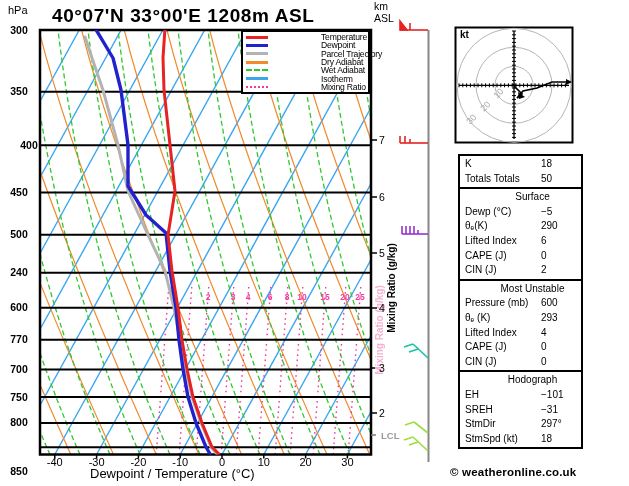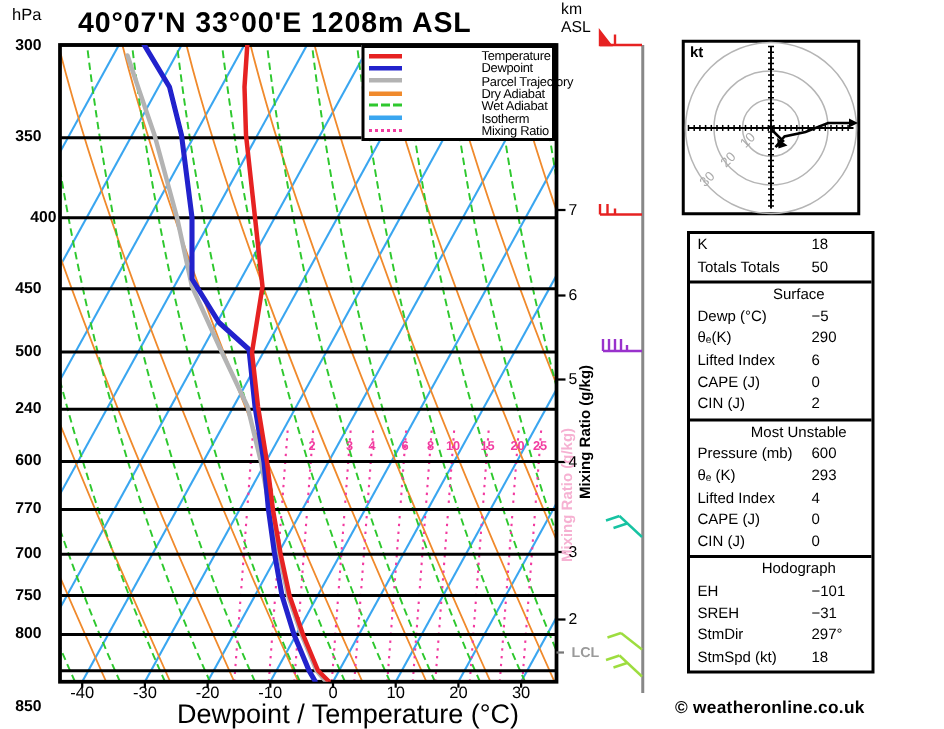--- a/index.html
+++ b/index.html
@@ -5,21 +5,21 @@
   html,body{margin:0;padding:0;background:#fff;}
   .stage{position:relative;width:629px;height:486px;background:#fff;overflow:hidden;
          font-family:"Liberation Sans",sans-serif;color:#000;}
   .abs{position:absolute;white-space:nowrap;}
   .hpa{left:8px;top:4px;font-size:11px;}
   .title{left:52px;top:5px;font-size:19px;font-weight:bold;letter-spacing:0.6px;}
   .km{left:374px;top:0px;font-size:10.5px;}
   .asl{left:374px;top:12px;font-size:10.5px;}
   .datetime{left:402px;top:5px;width:224px;text-align:right;font-size:12.5px;font-weight:bold;}
   .footer{left:450px;top:466px;font-size:11.5px;font-weight:bold;letter-spacing:0.2px;}
-  .xlabel{left:90px;top:466px;width:256px;text-align:right;font-size:18px;}
+  .xlabel{left:90px;top:466px;width:256px;text-align:left;font-size:13px;}
   .ptick{width:30px;text-align:center;font-size:10.5px;font-weight:bold;}
   .xtick{width:34px;text-align:center;font-size:11px;}
   .kmtick{font-size:10.5px;}
   .lcl{font-size:9.5px;color:#9a9a9a;font-weight:bold;}
   .mrval{width:18px;text-align:center;font-size:8.5px;font-weight:bold;color:#f23ba0;}
   .vlabel{left:391px;top:288px;transform:translate(-50%,-50%) rotate(-90deg);
           font-size:10px;font-weight:bold;}
   .vghost{left:379px;top:330px;transform:translate(-50%,-50%) rotate(-90deg);
           font-size:10px;font-weight:bold;color:#f6b1d2;}
   .legend{left:241px;top:30px;width:129px;border:2px solid #000;background:#fff;

